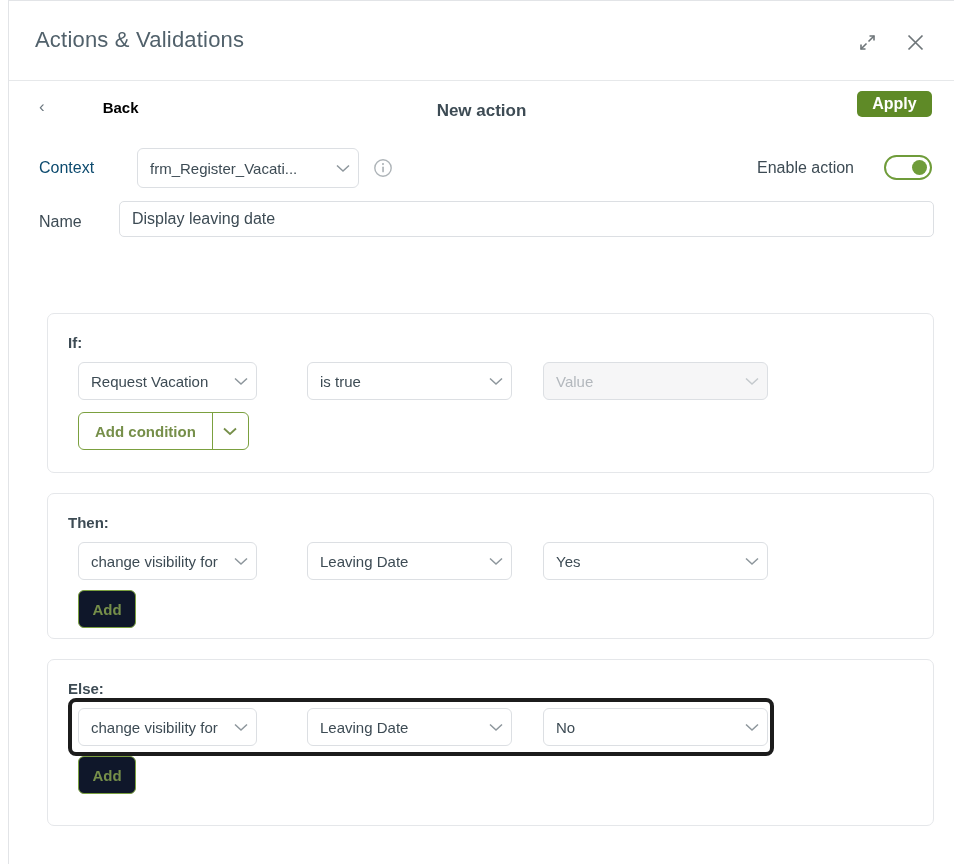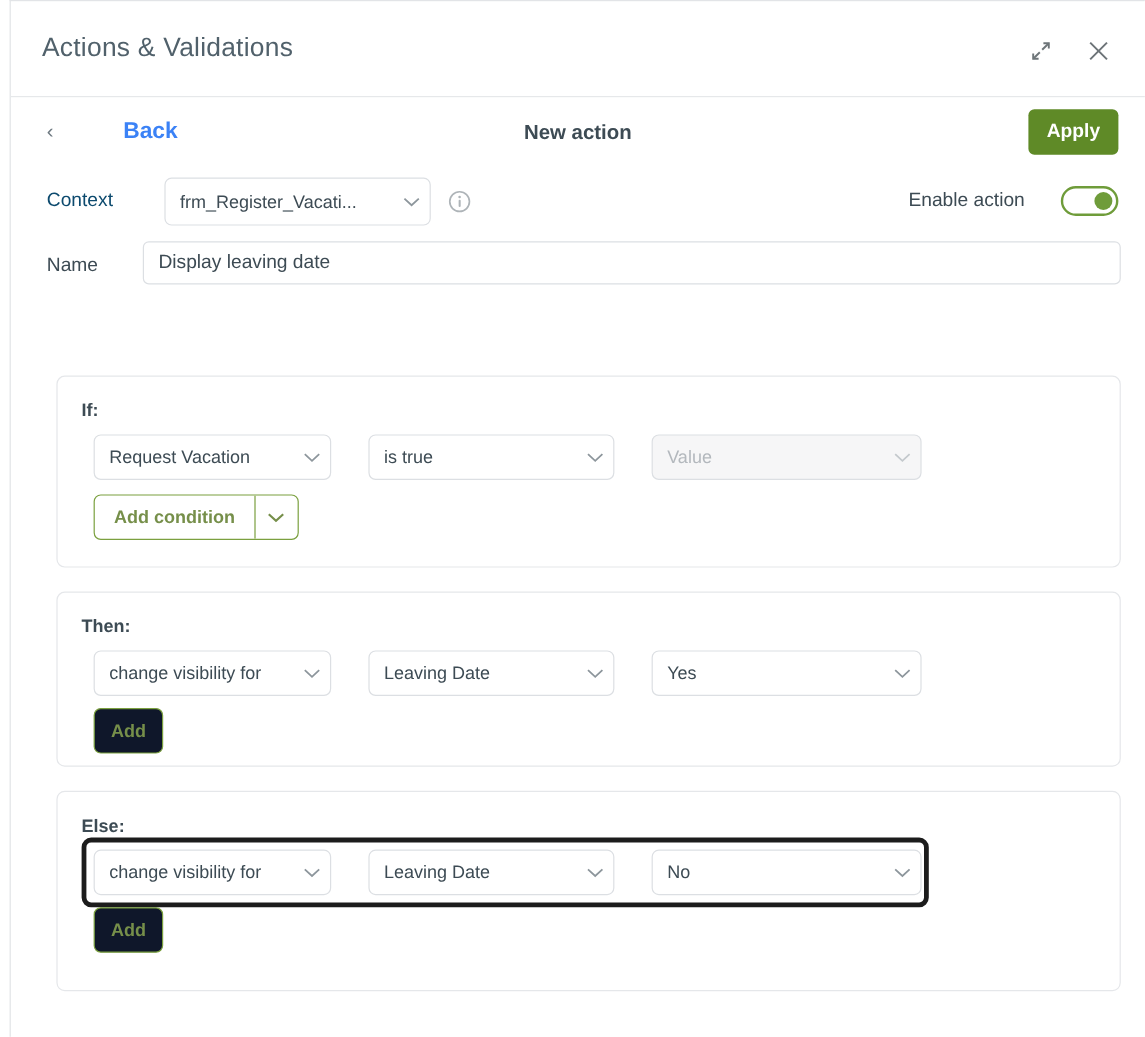--- a/index.html
+++ b/index.html
@@ -63,42 +63,42 @@
     gap: 10px;
     cursor: pointer;
   }
   #back-chevron {
     font-size: 17px;
     color: #6d7880;
     line-height: 1;
     transform: translateY(-1px);
   }
   #back-label {
-    font-size: 19px;
-    font-weight: bold;
-    color: #3b82f6;
+    font-size: 15px;
+    font-weight: bold;
+    color: #000000;
     padding-left: 48px;
   }
   #subtitle {
     position: absolute;
     left: 0;
     right: 0;
     top: 20px;
     text-align: center;
     font-size: 17px;
     font-weight: bold;
     color: #3d4b54;
     pointer-events: none;
   }
   #apply-btn {
     position: absolute;
     right: 22px;
     top: 10px;
     width: 75px;
-    height: 38px;
+    height: 26px;
     background: #5f8a27;
     border: none;
     border-radius: 5px;
     color: #ffffff;
     font-size: 16px;
     font-weight: bold;
     font-family: "Liberation Sans", sans-serif;
     cursor: pointer;
   }
 
@@ -228,21 +228,21 @@
   .sel.disabled .sel-text { color: #b3b8bd; }
   .sel .caret {
     width: 30px;
     display: flex;
     align-items: center;
     justify-content: center;
   }
   .caret svg { display: block; }
 
   
-  .row-sel-a { left: 30px;  width: 198px; top: 48px; }
+  .row-sel-a { left: 30px;  width: 179px; top: 48px; }
   .row-sel-b { left: 259px; width: 205px; top: 48px; }
   .row-sel-c { left: 495px; width: 225px; top: 48px; }
 
   
   .green-btn {
     position: absolute;
     border: 1px solid #7ba03f;
     border-radius: 6px;
     background: #0f172a;
     color: #768f4a;

